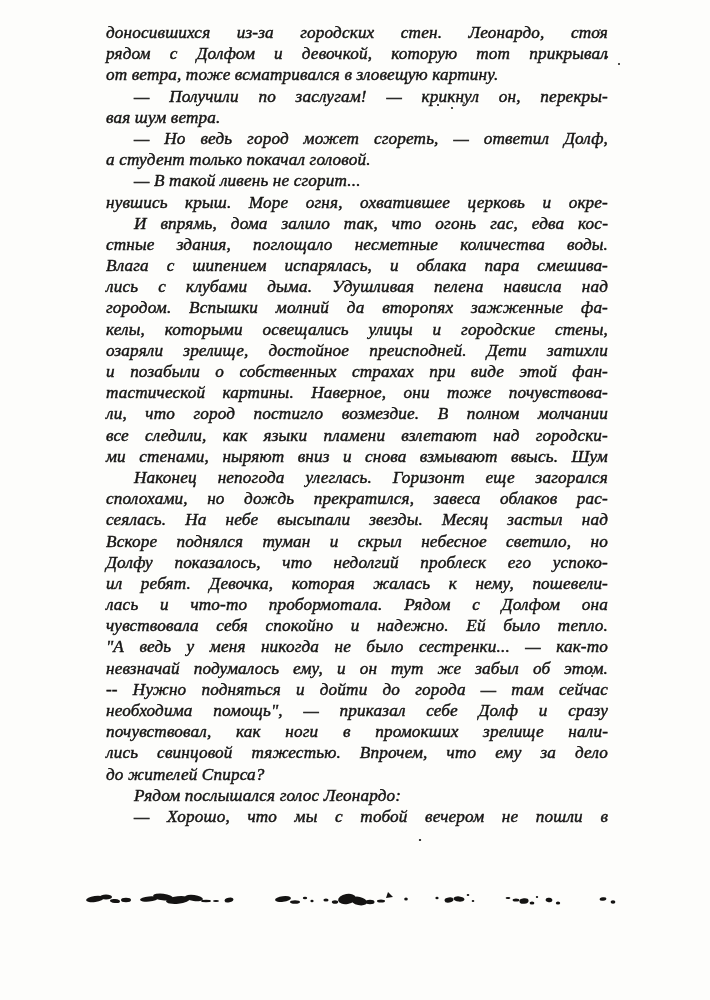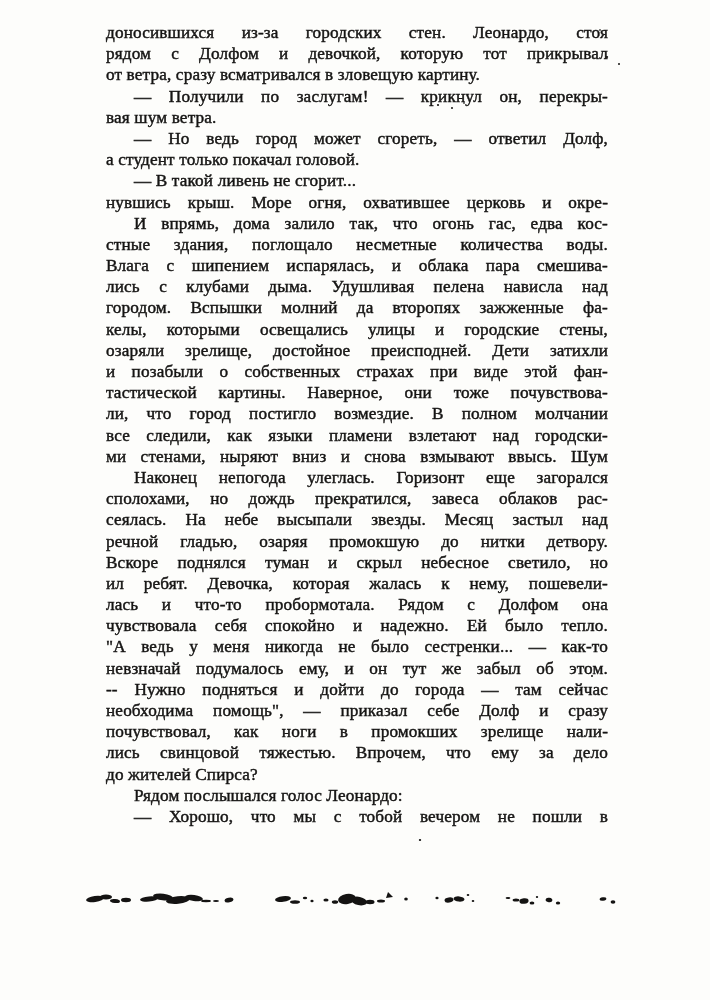--- a/index.html
+++ b/index.html
@@ -7,20 +7,21 @@
     padding: 0;
     background: #ffffff;
   }
   .page {
     position: relative;
     width: 710px;
     height: 1000px;
     background: #fdfdfb;
     overflow: hidden;
     font-family: "Liberation Serif", serif;
+    font-style: italic;
   }
   .text-block {
     position: absolute;
     left: 106px;
     top: 22px;
     width: 502px;
     color: #161514;
     font-size: 17.2px;
     line-height: 21.2px;
     -webkit-text-stroke: 0.45px #161514;
@@ -47,21 +48,21 @@
   }
 </style>
 </head>
 <body>
 
 <div class="page">
 
   <div class="text-block">
       <div class="line">доносившихся из-за городских стен. Леонардо, стоя</div>
       <div class="line">рядом с Долфом и девочкой, которую тот прикрывал</div>
-      <div class="line para-end">от ветра, сразу всматривался в зловещую картину.</div>
+      <div class="line para-end">от ветра, тоже всматривался в зловещую картину.</div>
       <div class="line indent">— Получили по заслугам! — крикнул он, перекры-</div>
       <div class="line para-end">вая шум ветра.</div>
       <div class="line indent">— Но ведь город может сгореть, — ответил Долф,</div>
       <div class="line para-end">а студент только покачал головой.</div>
       <div class="line indent para-end">— В такой ливень не сгорит...</div>
       <div class="line">нувшись крыш. Море огня, охватившее церковь и окре-</div>
       <div class="line indent">И впрямь, дома залило так, что огонь гас, едва кос-</div>
       <div class="line">стные здания, поглощало несметные количества воды.</div>
       <div class="line">Влага с шипением испарялась, и облака пара смешива-</div>
       <div class="line">лись с клубами дыма. Удушливая пелена нависла над</div>
@@ -69,22 +70,22 @@
       <div class="line">келы, которыми освещались улицы и городские стены,</div>
       <div class="line">озаряли зрелище, достойное преисподней. Дети затихли</div>
       <div class="line">и позабыли о собственных страхах при виде этой фан-</div>
       <div class="line">тастической картины. Наверное, они тоже почувствова-</div>
       <div class="line">ли, что город постигло возмездие. В полном молчании</div>
       <div class="line">все следили, как языки пламени взлетают над городски-</div>
       <div class="line">ми стенами, ныряют вниз и снова взмывают ввысь. Шум</div>
       <div class="line indent">Наконец непогода улеглась. Горизонт еще загорался</div>
       <div class="line">сполохами, но дождь прекратился, завеса облаков рас-</div>
       <div class="line">сеялась. На небе высыпали звезды. Месяц застыл над</div>
-      <div class="line">речной гладью, озаряя промокшую до нитки детвору.</div>
       <div class="line">Вскоре поднялся туман и скрыл небесное светило, но</div>
+      <div class="line">Долфу показалось, что недолгий проблеск его успоко-</div>
       <div class="line">ил ребят. Девочка, которая жалась к нему, пошевели-</div>
       <div class="line">лась и что-то пробормотала. Рядом с Долфом она</div>
       <div class="line">чувствовала себя спокойно и надежно. Ей было тепло.</div>
       <div class="line">"А ведь у меня никогда не было сестренки... — как-то</div>
       <div class="line">невзначай подумалось ему, и он тут же забыл об этом.</div>
       <div class="line">-- Нужно подняться и дойти до города — там сейчас</div>
       <div class="line">необходима помощь", — приказал себе Долф и сразу</div>
       <div class="line">почувствовал, как ноги в промокших зрелище нали-</div>
       <div class="line">лись свинцовой тяжестью. Впрочем, что ему за дело</div>
       <div class="line para-end">до жителей Спирса?</div>

